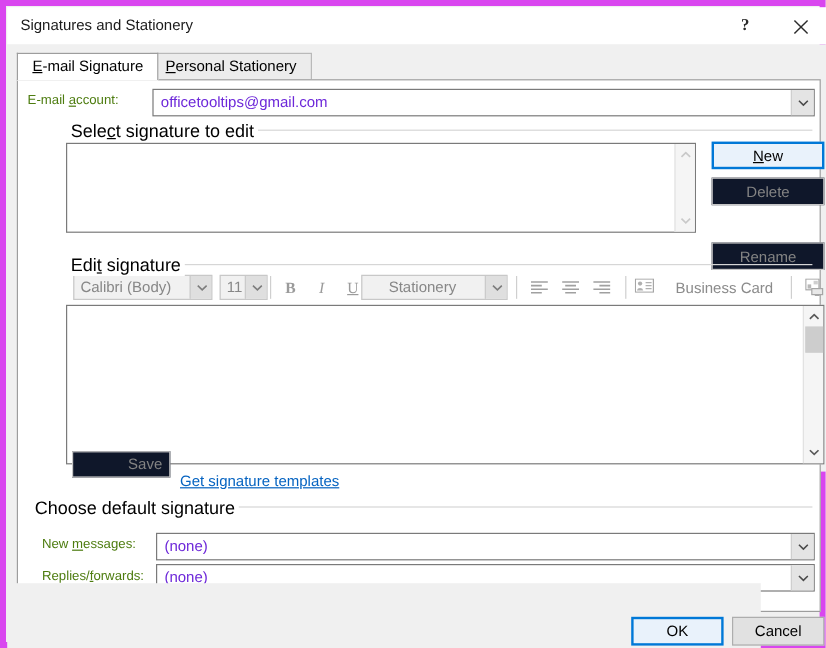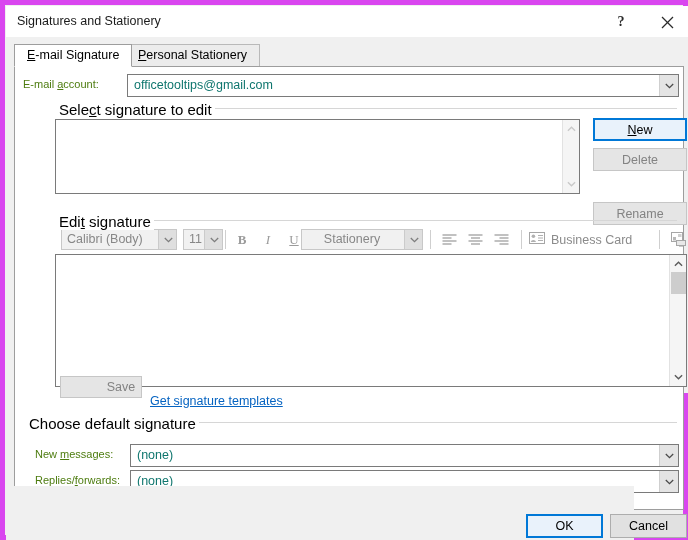--- a/index.html
+++ b/index.html
@@ -125,21 +125,21 @@
     position: absolute;
     box-sizing: border-box;
     background: #ffffff;
     border: 1px solid #7a7a7a;
     height: 23px;
   }
   .combo .val {
     position: absolute;
     left: 6px; top: 3px;
     font-size: 12.5px;
-    color: #0f766e;
+    color: #6d28d9;
     white-space: nowrap;
   }
   .combo .arrowbox {
     position: absolute;
     right: 0; top: 0;
     width: 19px; height: 21px;
     background: #e4e4e4;
     border-left: 1px solid #cfcfcf;
     box-sizing: border-box;
     display: flex;
@@ -203,21 +203,21 @@
     border: 1px solid #adadad;
     font-size: 12.5px;
     color: #000;
     text-align: center;
     cursor: default;
     font-family: "Liberation Sans", sans-serif;
     padding: 0;
   }
   .btn.disabled {
     color: #838383;
-    background: #e5e5e5;
+    background: #0f172a;
     border-color: #c6c6c6;
   }
   .btn.focused {
     background: #e9f2fb;
     border: 2px solid #0078d7;
   }
   #btn-new    { left: 586px; top: 115px; width: 94px; height: 23px; }
   #btn-delete { left: 586px; top: 144px; width: 94px; height: 23px; }
   #btn-rename { left: 586px; top: 174px; width: 94px; height: 23px; }
 
@@ -290,21 +290,21 @@
   #al-left   { left: 384px; }
   #al-center { left: 410px; }
   #al-right  { left: 436px; }
 
   #tb-bizcard {
     position: absolute;
     left: 474px; top: 2px;
     height: 21px;
     display: flex;
     align-items: center;
-    gap: 6px;
+    gap: 18px;
     color: #8b8b8b;
     font-size: 12.5px;
     white-space: nowrap;
     text-align: right;
   }
   #tb-picture { position:absolute; left: 613px; top: 2px; width: 22px; height: 21px; display:flex; align-items:center; justify-content:center;}
 
   
   #editor {
     position: absolute;

